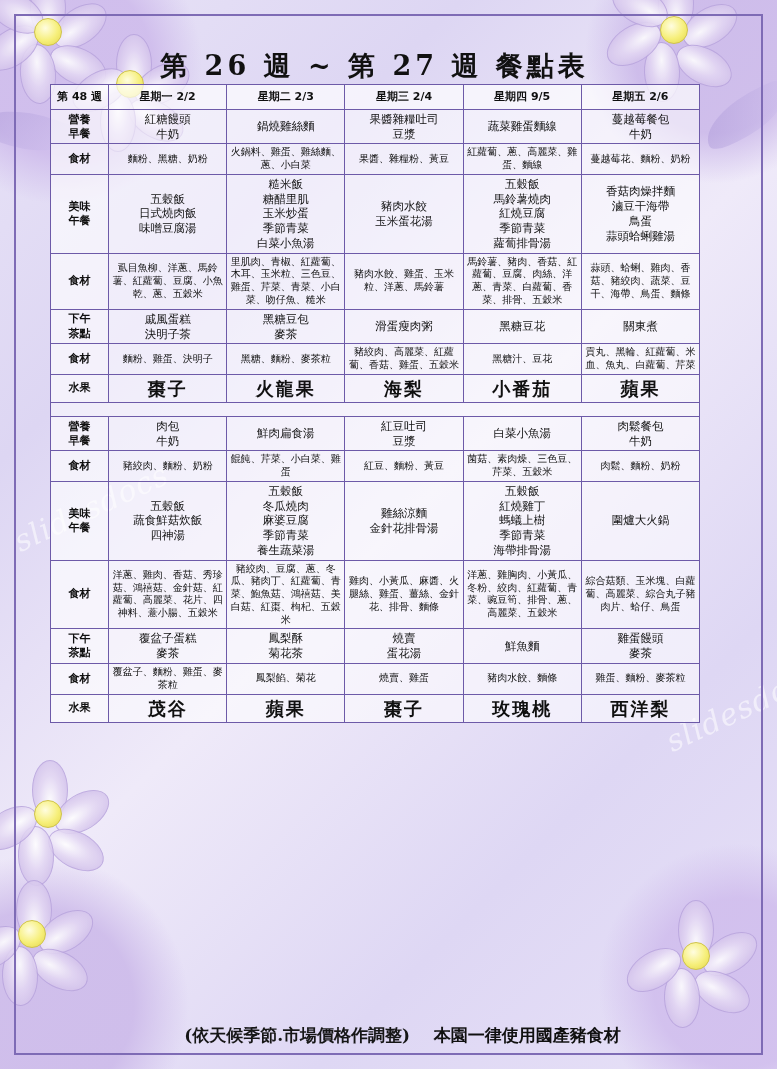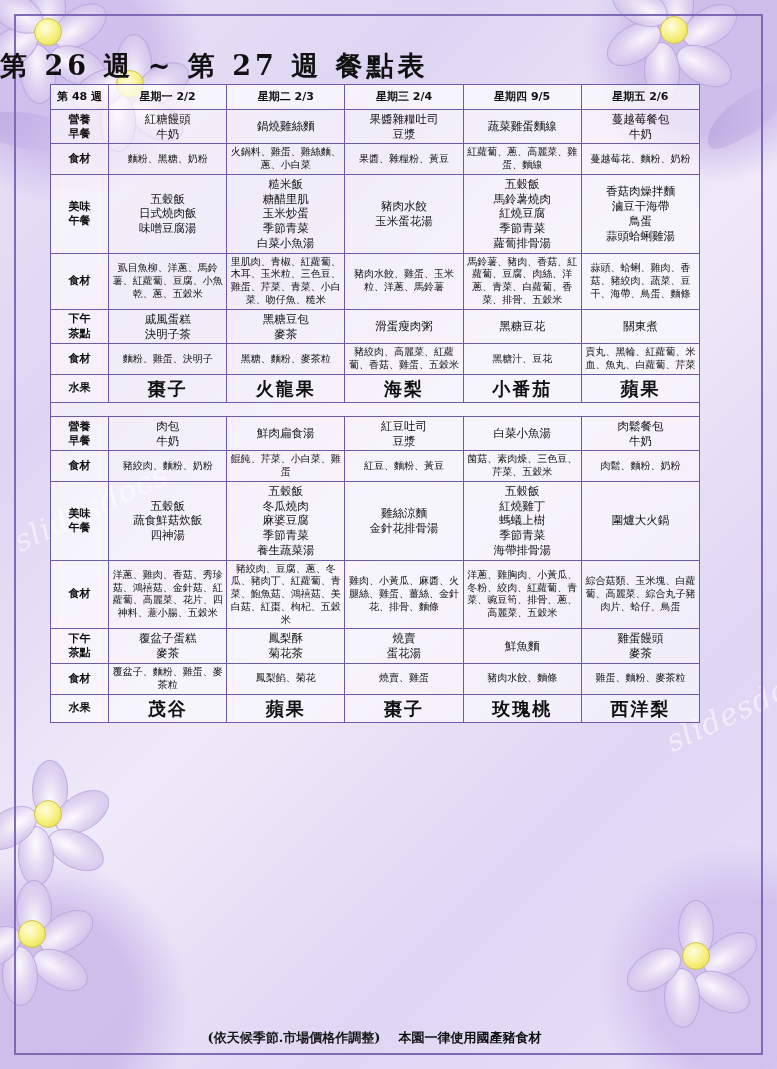--- a/index.html
+++ b/index.html
@@ -73,21 +73,21 @@
     transform: rotate(-25deg);
     letter-spacing: 1px;
     pointer-events: none;
     font-family: "DejaVu Serif", serif;
   }
   h1.title {
     position: absolute;
     top: 48px;
     left: 0;
     width: 749px;
-    text-align: left;
+    text-align: center;
     margin: 0;
     font-size: 27px;
     font-weight: bold;
     color: #111111;
     letter-spacing: 4px;
     font-family: "DejaVu Serif", "Liberation Serif", serif;
   }
   table.menu {
     position: absolute;
     top: 84px;
@@ -129,24 +129,25 @@
     border-bottom: none;
     height: 9px;
     background: transparent;
   }
   .footer {
     position: absolute;
     bottom: 22px;
     left: 0;
     width: 749px;
     text-align: center;
-    font-size: 13px;
+    font-size: 17px;
     font-weight: bold;
     color: #161616;
     font-family: "DejaVu Serif", "Liberation Serif", serif;
+    padding-left: 28px;
   }
   .footer .right { color: #101010; }
 </style>
 </head>
 <body>
 
 <div class="page">
 
   <div class="flower" style="left:-10px; top:-22px;">
     <div class="petal" style="left:40px; top:0px; transform:rotate(0deg);"></div>

